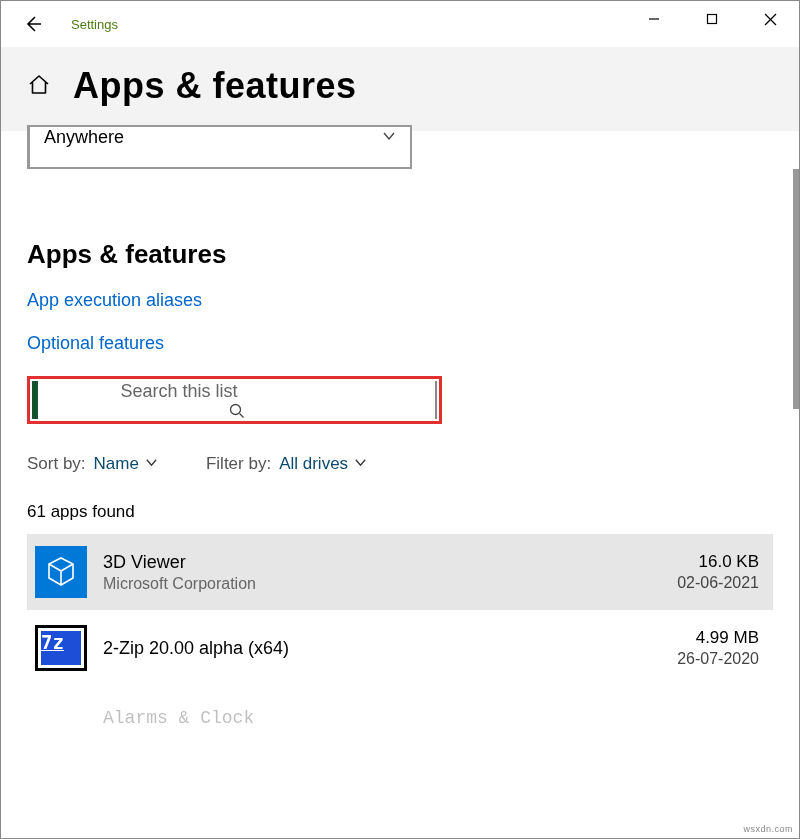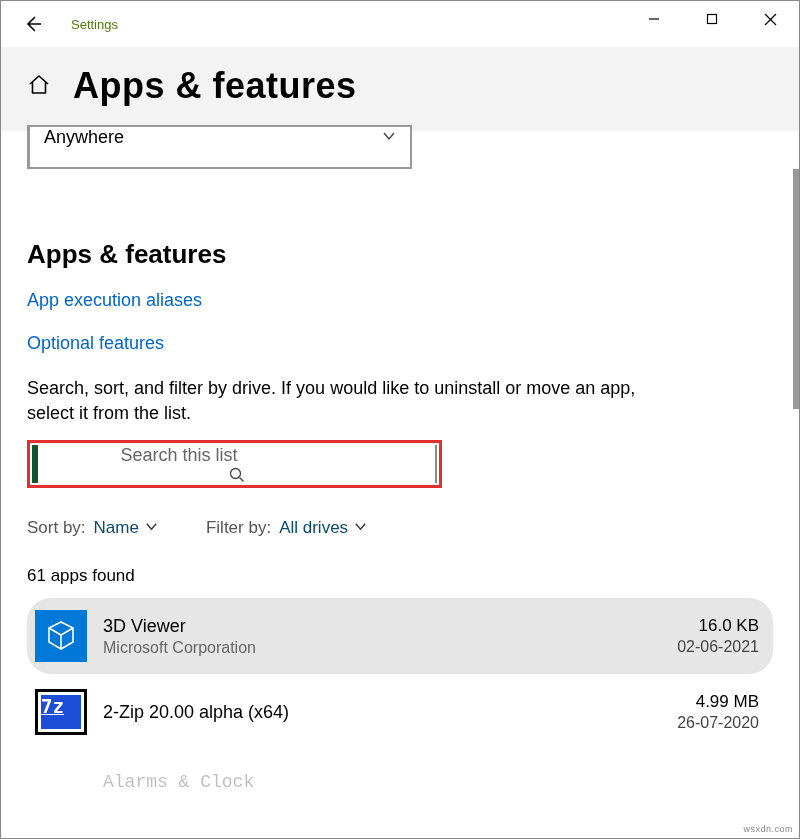--- a/index.html
+++ b/index.html
@@ -128,21 +128,20 @@
     .sort-value { color: #0c4a6e; margin-left: 2px; }
     .count {
       font-size: 17px;
       margin-bottom: 12px;
     }
     .app-row {
       display: flex;
       align-items: center;
       padding: 12px 14px 12px 8px;
       gap: 16px;
-      border-radius: 24px;
     }
     .app-row.selected { background: #e6e6e6; }
     .app-icon {
       width: 52px; height: 52px;
       display: flex; align-items: center; justify-content: center;
       flex-shrink: 0;
     }
     .icon-3d { background: #0078d7; }
     .icon-7z {
       background: #1d4ed8;
@@ -223,21 +222,20 @@
           <path d="M2 4 L7 10 L12 4" stroke="#444" stroke-width="1.4" fill="none"></path>
         </svg>
     </span>
   </div>
 
   <h2 class="section-heading">Apps &amp; features</h2>
 
   <a class="link">App execution aliases</a>
   <a class="link">Optional features</a>
 
-  <p class="desc">Search, sort, and filter by drive. If you would like to uninstall or move an app, select it from the list.</p>
 
   <div class="search-wrap">
     <div class="search-inner">
       <input class="search-input" type="text" placeholder="Search this list" style="">
       <span>
         <svg width="18" height="18" viewBox="0 0 18 18">
             <circle cx="7.5" cy="7.5" r="5" stroke="#444" stroke-width="1.3" fill="none"></circle>
             <line x1="11.5" y1="11.5" x2="15.5" y2="15.5" stroke="#444" stroke-width="1.3"></line>
           </svg>
       </span>

